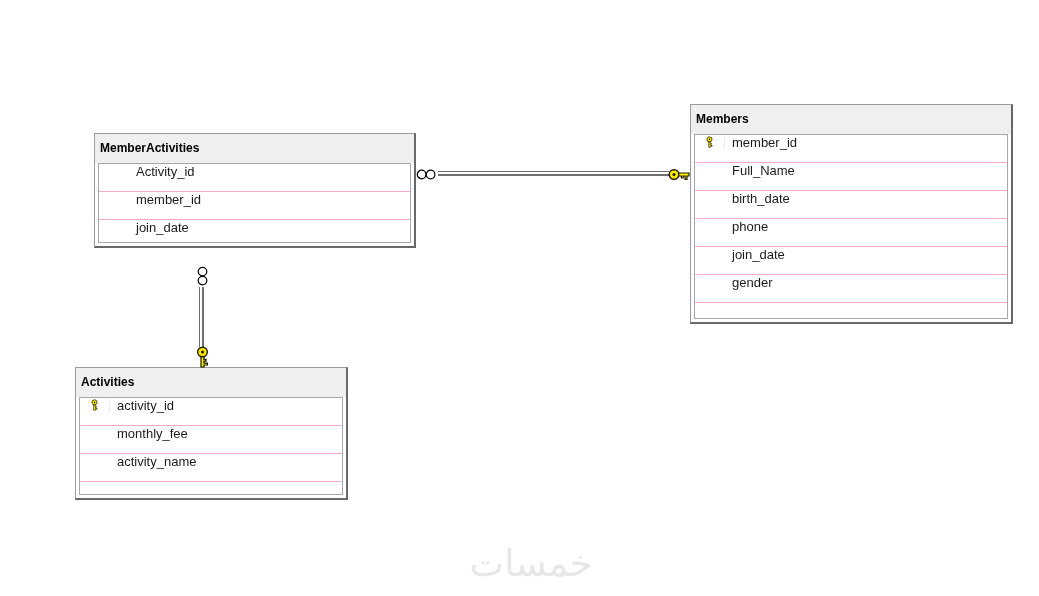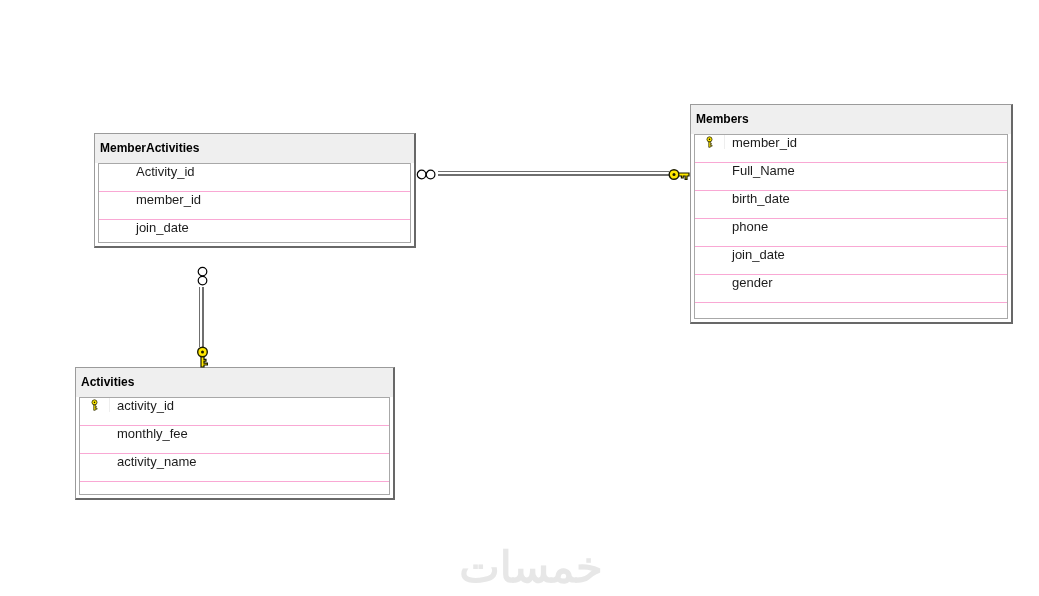--- a/index.html
+++ b/index.html
@@ -23,21 +23,21 @@
   }
   .row{height:27px;flex:0 0 27px;display:flex;align-items:flex-start;border-bottom:1px solid #f9a8d4;}
   .gutter{width:29px;flex:0 0 29px;border-right:1px solid #eeeeee;display:flex;align-items:center;justify-content:center;}
   .fname{display:flex;align-items:center;padding-left:7px;font-size:13px;color:#1c1c1c;white-space:nowrap;}
   .filler{flex:1;}
   .abs{position:absolute;}
   .tube-h{position:absolute;height:2px;background:#fff;border-top:1px solid #6f6f6f;border-bottom:2px solid #6f6f6f;}
   .tube-v{position:absolute;width:2px;background:#fff;border-left:1px solid #6f6f6f;border-right:2px solid #6f6f6f;}
   .watermark{
     position:absolute;left:446px;top:542px;width:170px;text-align:center;
-    font-size:43px;font-weight:bold;color:#e7e7e7;direction:rtl;letter-spacing:1px;
+    font-size:37px;font-weight:normal;color:#e7e7e7;direction:rtl;letter-spacing:1px;
   }
 </style>
 </head>
 <body>
 
 <div class="table-window" style="left:94px;top:133px;width:322px;height:115px">
   <div class="table-header">MemberActivities</div>
   <div class="table-grid">
     <div class="row">
       <div class="gutter"></div>
@@ -85,21 +85,21 @@
       <div class="fname">join_date</div>
     </div>
     <div class="row">
       <div class="gutter"></div>
       <div class="fname">gender</div>
     </div>
     <div class="filler"></div>
   </div>
 </div>
 
-<div class="table-window" style="left:75px;top:367px;width:320px;height:133px">
+<div class="table-window" style="left:75px;top:367px;width:273px;height:133px">
   <div class="table-header">Activities</div>
   <div class="table-grid">
     <div class="row">
       <div class="gutter">
         <svg width="9" height="14" viewBox="0 0 17 22">
           <circle cx="8.5" cy="6" r="4.8" fill="#ffe800" stroke="#1a1a00" stroke-width="1.4"></circle>
           <path d="M7 10.8 V21 H10 V19 H13.4 V17.1 H10 V15.2 H12 V13.4 H10 V10.8 Z" fill="#ffe800" stroke="#1a1a00" stroke-width="1.2"></path>
           <circle cx="8.5" cy="6" r="1.5" fill="#1a1a00"></circle>
         </svg>
       </div>

